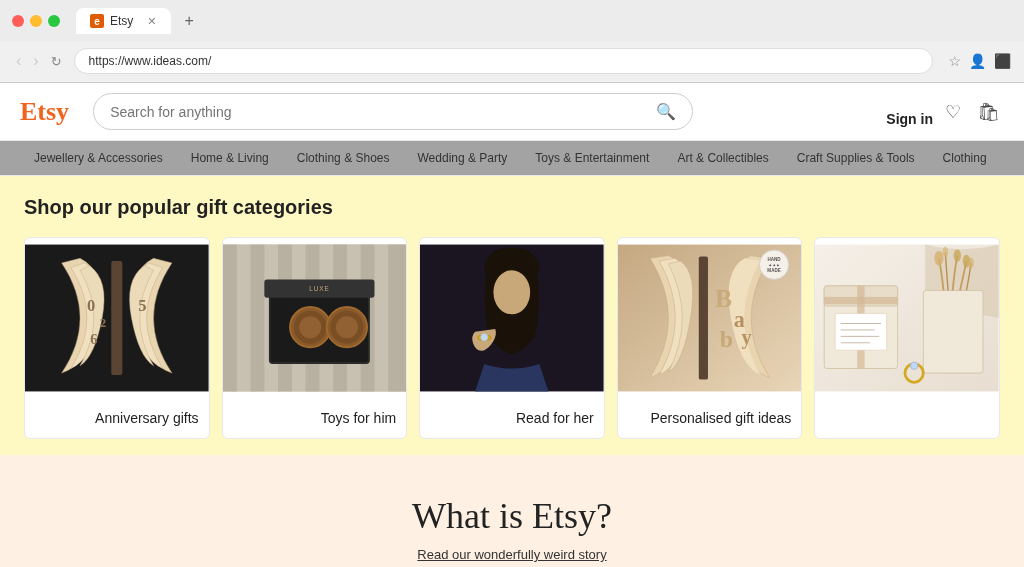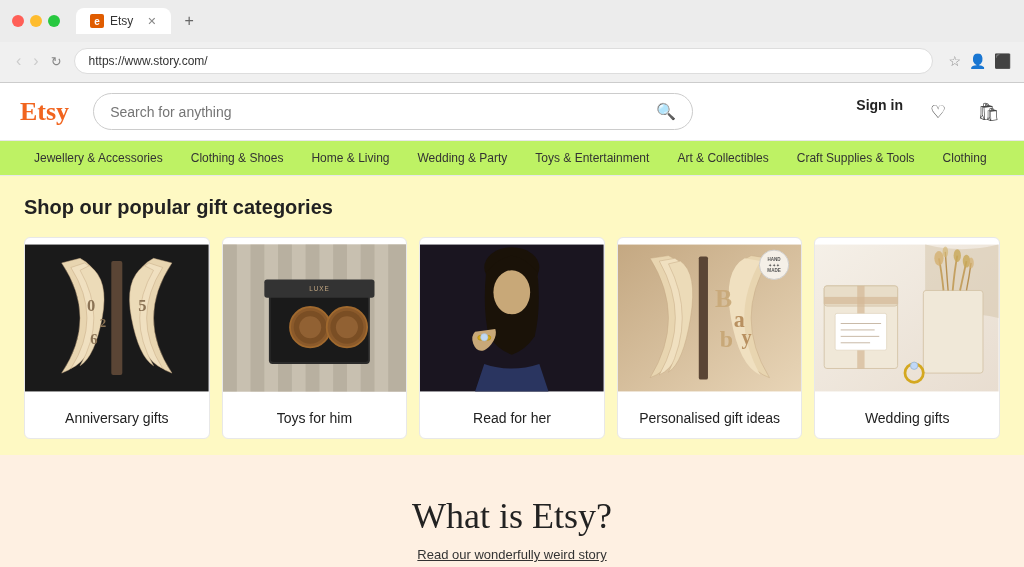--- a/index.html
+++ b/index.html
@@ -23,36 +23,36 @@
     .browser-nav button:disabled { color: #ccc; }
     .address-bar { flex: 1; background: #fff; border: 1px solid #ddd; border-radius: 20px; padding: 5px 14px; font-size: 12px; color: #333; display: flex; align-items: center; }
     .browser-actions { display: flex; gap: 8px; color: #888; font-size: 14px; margin-left: 8px; }
 
     
     .etsy-header { background: #fff; padding: 10px 20px; display: flex; align-items: center; gap: 16px; border-bottom: 1px solid #e8e8e8; }
     .etsy-logo { color: #f1641e; font-size: 26px; font-weight: 700; font-family: Georgia, serif; margin-right: 8px; }
     .search-bar { flex: 1; display: flex; align-items: center; background: #fff; border: 1px solid #ccc; border-radius: 24px; padding: 8px 16px; gap: 4px; max-width: 600px; }
     .search-bar input { border: none; outline: none; flex: 1; font-size: 14px; color: #555; background: transparent; }
     .search-icon { color: #555; font-size: 16px; cursor: pointer; }
-    .header-actions { display: flex; align-items: flex-start; gap: 23px; margin-left: auto; }
+    .header-actions { display: flex; align-items: flex-end; gap: 8px; margin-left: auto; }
     .sign-in-btn { font-size: 14px; font-weight: 600; color: #222; cursor: pointer; text-decoration: none; white-space: nowrap; }
     .icon-btn { background: none; border: none; cursor: pointer; font-size: 18px; color: #444; padding: 4px; }
 
     
-    .etsy-nav { background: #bef264; border-bottom: 1px solid #e8e8e8; padding: 0 20px; display: flex; align-items: center; gap: 0; }
+    .etsy-nav { background: #a3a3a3; border-bottom: 1px solid #e8e8e8; padding: 0 20px; display: flex; align-items: center; gap: 0; }
     .nav-item { font-size: 12px; color: #333; padding: 10px 14px; cursor: pointer; white-space: nowrap; text-decoration: none; display: block; }
 
     
     .main-content { background: #fef9c3; padding: 20px 24px 16px; }
     .section-title { font-size: 20px; font-weight: 700; color: #222; margin-bottom: 18px; }
 
     
     .gift-categories { display: flex; gap: 12px; }
     .gift-card { flex: 1; border: 1px solid #e8e8e8; border-radius: 6px; overflow: hidden; cursor: pointer; background: #fff; }
-    .gift-card-label { padding: 12px 10px; font-size: 14px; font-weight: 500; color: #222; text-align: center; }
+    .gift-card-label { padding: 12px 10px; font-size: 14px; font-weight: 500; color: #222; text-align: right; }
 
     
     .what-is-etsy { background: #fef0e2; padding: 40px 20px; text-align: center; }
     .what-is-etsy h2 { font-size: 36px; font-weight: 400; color: #222; font-family: Georgia, serif; margin-bottom: 8px; }
     .what-is-etsy a { font-size: 13px; color: #333; text-decoration: underline; cursor: pointer; }
 
     
     .gift-img { width: 100%; height: 160px; display: block; }
   </style>
 </head>
@@ -74,21 +74,21 @@
     </div>
     <span class="browser-new-tab">+</span>
   </div>
   <div class="browser-addressbar">
     <div class="browser-nav">
       <button disabled="">‹</button>
       <button disabled="">›</button>
       <button style="font-size:13px;">↻</button>
     </div>
     <div class="address-bar">
-      <span style="font-size:12px;color:#333;">https://www.story.com/</span>
+      <span style="font-size:12px;color:#333;">https://www.ideas.com/</span>
     </div>
     <div class="browser-actions">
       <span style="cursor:pointer;">☆</span>
       <span style="cursor:pointer;">👤</span>
       <span style="cursor:pointer;">⬛</span>
     </div>
   </div>
 </div>
 
 <div class="etsy-header">
@@ -99,22 +99,22 @@
   </div>
   <div class="header-actions">
     <a class="sign-in-btn">Sign in</a>
     <button class="icon-btn">♡</button>
     <button class="icon-btn">🛍</button>
   </div>
 </div>
 
 <nav class="etsy-nav">
   <a class="nav-item">Jewellery &amp; Accessories</a>
+  <a class="nav-item">Home &amp; Living</a>
   <a class="nav-item">Clothing &amp; Shoes</a>
-  <a class="nav-item">Home &amp; Living</a>
   <a class="nav-item">Wedding &amp; Party</a>
   <a class="nav-item">Toys &amp; Entertainment</a>
   <a class="nav-item">Art &amp; Collectibles</a>
   <a class="nav-item">Craft Supplies &amp; Tools</a>
   <a class="nav-item">Clothing</a>
 </nav>
 
 <div class="main-content">
   <h2 class="section-title">Shop our popular gift categories</h2>
   <div class="gift-categories">
@@ -278,21 +278,20 @@
           <ellipse cx="142" cy="8" rx="3" ry="6" fill="#d4b878" opacity="0.7"></ellipse>
           <path d="M158 50 Q162 32 165 18" stroke="#c4a060" stroke-width="2" fill="none"></path>
           <ellipse cx="165" cy="18" rx="4" ry="7" fill="#c8a858" opacity="0.8"></ellipse>
           <path d="M165 50 Q168 35 170 20" stroke="#b89050" stroke-width="1.5" fill="none"></path>
           <ellipse cx="170" cy="20" rx="3" ry="6" fill="#d4b070" opacity="0.7"></ellipse>
 
           <circle cx="108" cy="140" r="10" fill="none" stroke="#d4a820" stroke-width="3"></circle>
           <circle cx="108" cy="132" r="4" fill="#c0d8f8" stroke="#a0b8d0" stroke-width="1"></circle>
         </svg>
       </div>
-      <div class="gift-card-label">Wedding gifts</div>
     </div>
 
   </div>
 </div>
 
 <div class="what-is-etsy">
   <h2>What is Etsy?</h2>
   <a>Read our wonderfully weird story</a>
 </div>
 

